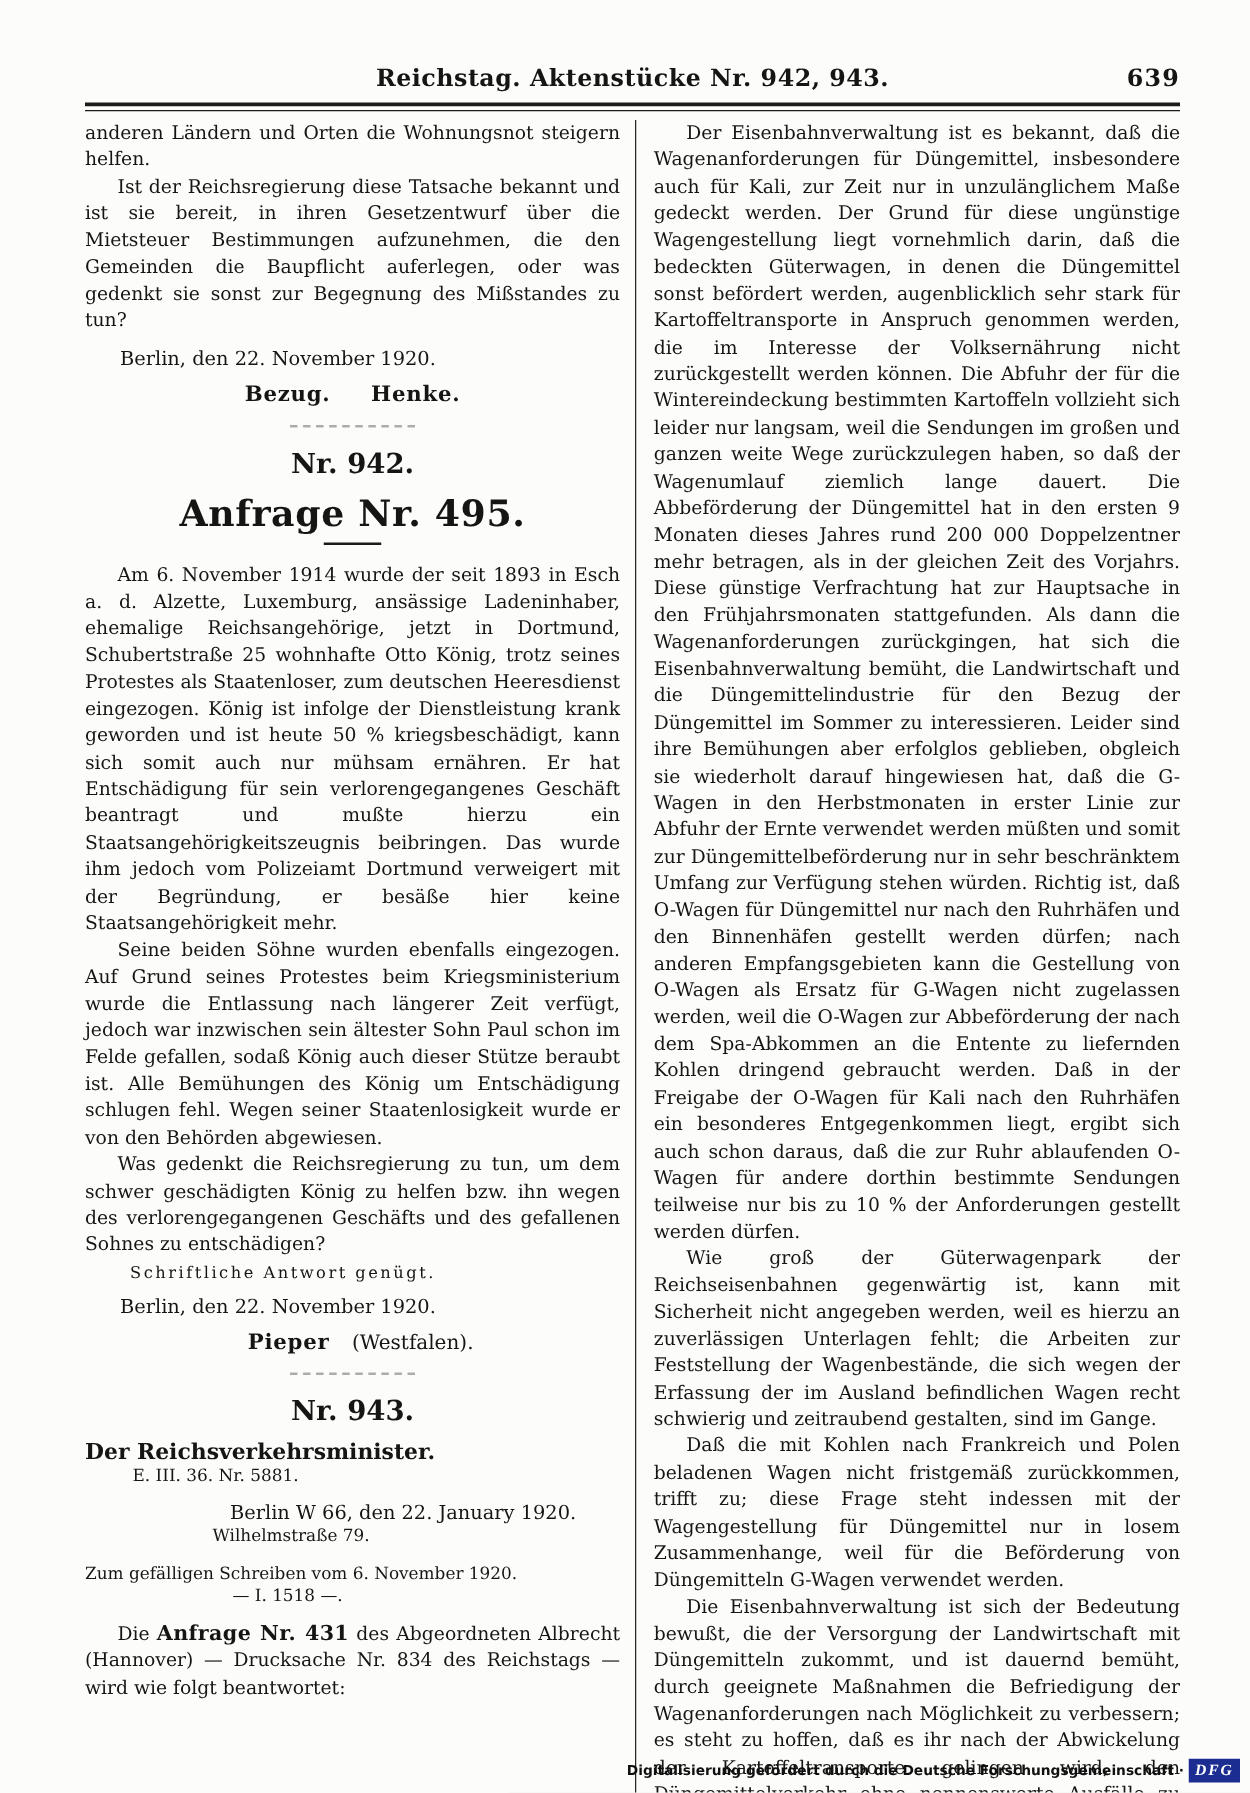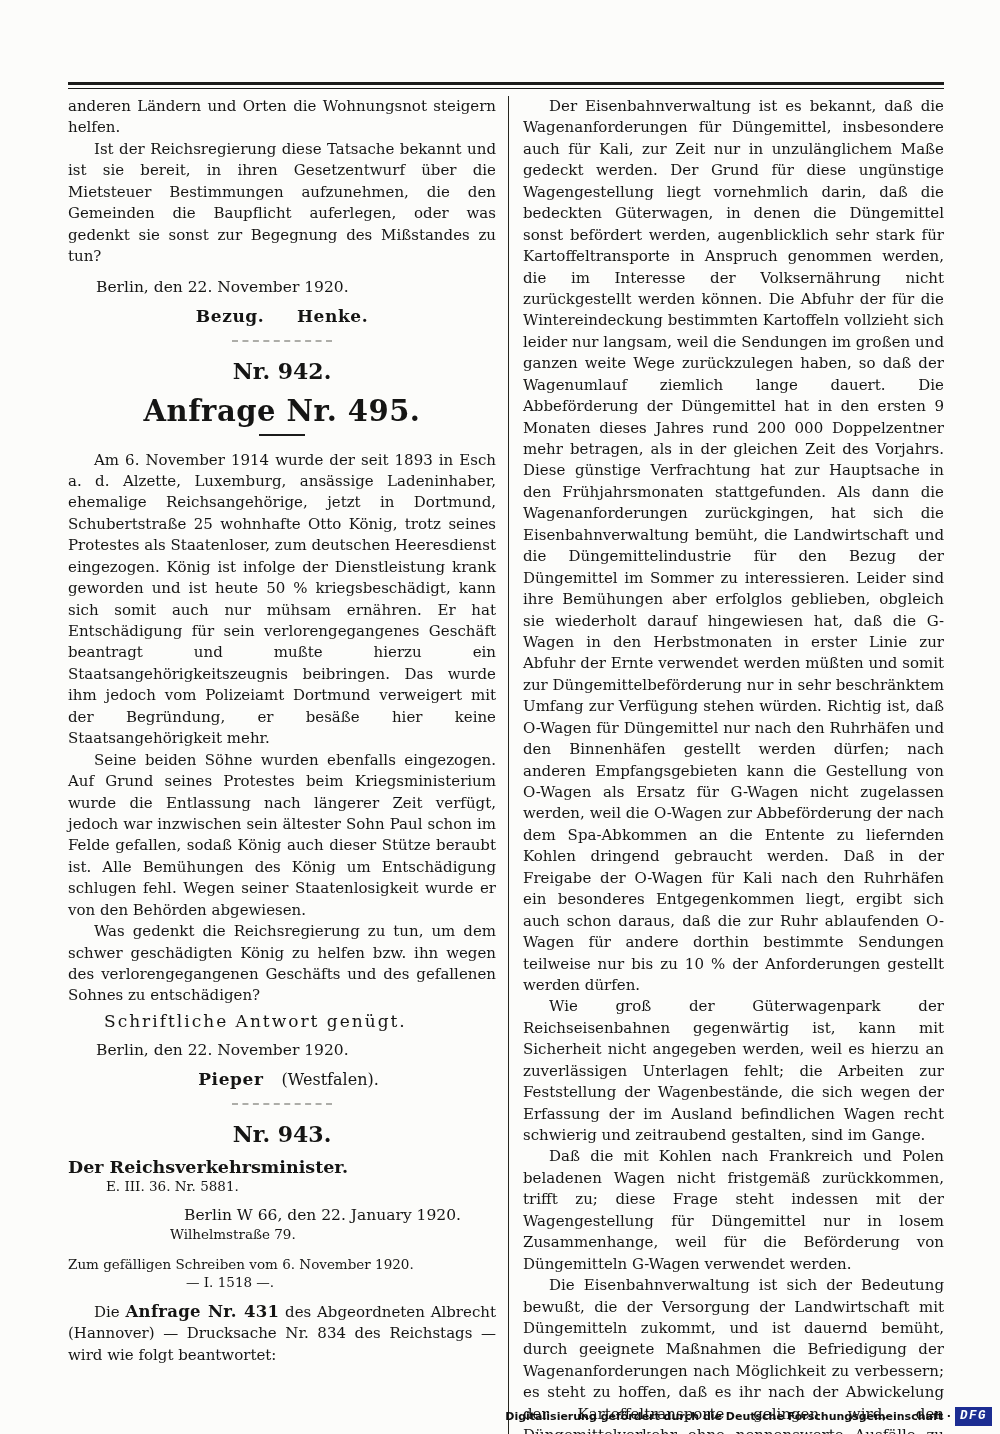--- a/index.html
+++ b/index.html
@@ -53,47 +53,51 @@
     width:100px; height:0; margin:14px auto 12px;
     border-top:2px dashed #9a9a94; opacity:0.8;
   }
 
   .section-number { text-align:center; font-weight:bold; font-size:22px;
     margin:16px 0 10px; }
   .section-title { text-align:center; font-weight:bold; font-size:29px;
     margin:2px 0 6px; letter-spacing:0.5px; }
   .title-rule { width:46px; border-top:2.5px solid #1b1b1a; margin:0 auto 14px; }
 
-  .answer-note { font-size:17px; letter-spacing:2px; margin:4px 0 0 36px; }
+  .answer-note { font-size:13px; letter-spacing:2px; margin:4px 0 0 36px; }
 
   .sender-line { font-weight:bold; font-size:17.5px; margin:4px 0 1px; }
   .file-ref { font-size:13.5px; margin:0 0 12px 38px; }
   .place-date { font-size:15.5px; margin:2px 0 0 116px; }
   .street-line { font-size:13.5px; margin:2px 0 14px 102px; }
   .ref-line { font-size:13.5px; margin:4px 0 0 0; }
   .ref-number { font-size:13.5px; margin:2px 0 10px 118px; }
   .intro-para b { font-size:16.5px; letter-spacing:0.3px; }
 
   .footer {
     position:absolute; right:8px; bottom:8px;
     display:flex; align-items:center; gap:4px;
     font-family:"DejaVu Sans", sans-serif;
     font-size:11px; font-weight:bold; color:#101010;
   }
   .dfg-badge {
     display:inline-block; background:#1c2d92; color:#ffffff;
-    font-family:Liberation Mono, monospace; font-weight:bold; font-style:italic;
+    font-family:Liberation Serif, serif; font-weight:bold; font-style:italic;
     font-size:12.5px; line-height:1; padding:3px 5px 4px; letter-spacing:1.5px;
   }
 </style>
 </head>
 <body>
 
 <div class="sheet">
 
+  <div class="header">
+    <div class="header-title">Reichstag. Aktenstücke Nr. 942, 943.</div>
+    <div class="page-number">639</div>
+  </div>
   <div class="header-rule"></div>
 
   <div class="columns">
 
     <div class="col-left">
 
       <p class="body noindent">anderen Ländern und Orten die Wohnungsnot steigern helfen.</p>
       <p class="body">Ist der Reichsregierung diese Tatsache bekannt und ist sie bereit, in ihren Gesetzentwurf über die Mietsteuer Bestimmungen aufzunehmen, die den Gemeinden die Baupflicht auferlegen, oder was gedenkt sie sonst zur Begegnung des Mißstandes zu tun?</p>
       <div class="date-line">Berlin, den 22. November 1920.</div>
       <div class="signatures">

